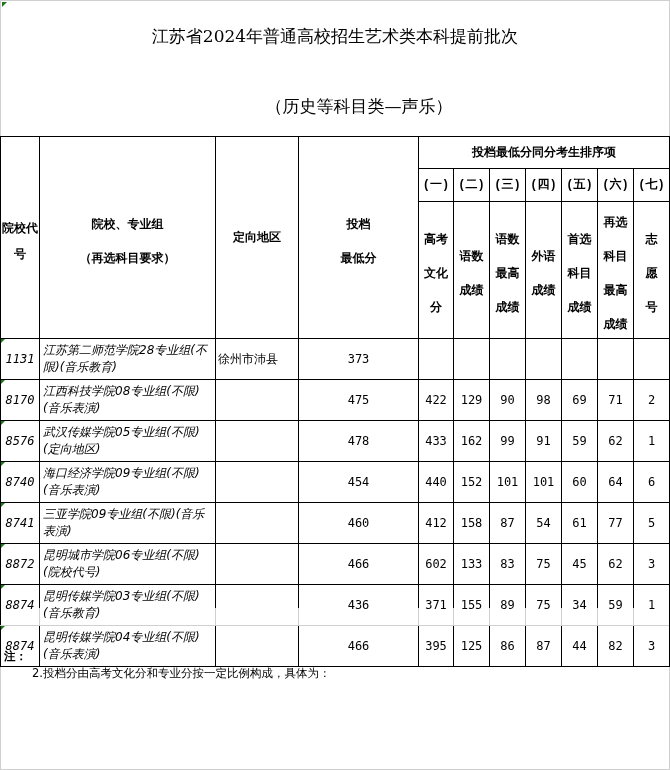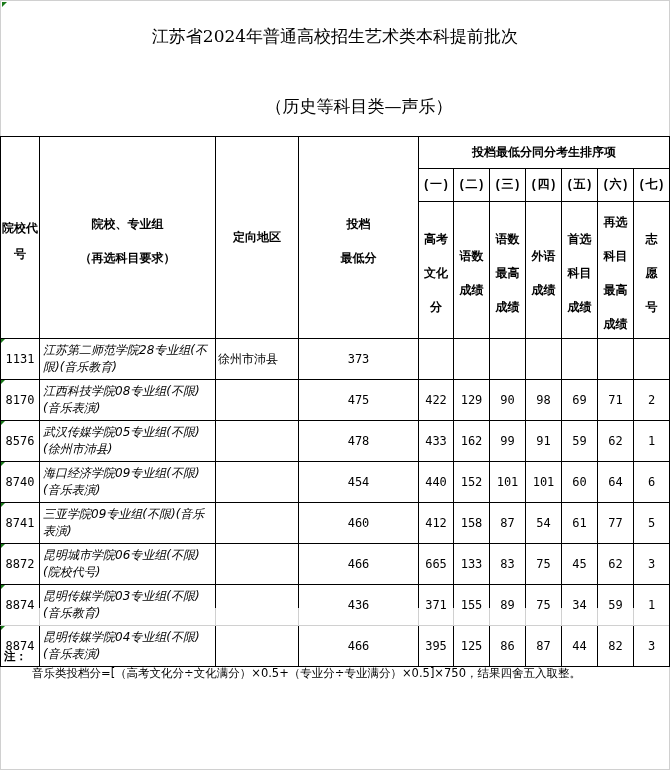--- a/index.html
+++ b/index.html
@@ -8,21 +8,21 @@
   .corner-mark { position:absolute; left:2px; top:2px; width:0; height:0; border-top:5px solid #1a7a1a; border-right:5px solid transparent; }
   .title-block { position:absolute; left:0; top:0; width:670px; height:136px; text-align:center; font-family:"DejaVu Serif", serif; }
   .title-line { position:absolute; left:0; width:670px; font-size:17px; line-height:28px; letter-spacing:0px; }
   .t1 { top:22px; }
   .t2 { top:58px; }
   .t3 { top:92px;padding-left:24px; }
   table.main { position:absolute; left:0; top:136px; border-collapse:collapse; table-layout:fixed; width:669px; }
   table.main td, table.main th { border:1.5px solid #000; padding:0; font-size:12px; }
   th { font-weight:bold; font-size:12px; text-align:center; vertical-align:middle; line-height:16px;font-family:Liberation Mono, monospace; }
   td { vertical-align:middle; line-height:17px; }
-  .c-code { text-align:center; font-size:12px; font-family:"DejaVu Sans Mono", monospace; }
+  .c-code { text-align:center; font-size:12px; font-family:"DejaVu Sans Mono", monospace;font-style:italic; }
   .c-name { text-align:left; padding-left:3px !important; font-size:12px;font-style:italic; }
   .c-region { text-align:left; padding-left:2px !important; vertical-align:middle; font-size:12px;margin-left:20px; }
   .c-num { text-align:center; font-size:12px; font-family:"DejaVu Sans Mono", monospace; }
   .row td { height:40px; position:relative; }
   .tri { position:absolute; left:0; top:0; width:0; height:0; border-top:4px solid #1a7a1a; border-right:4px solid transparent; }
   .hdr-sub { padding:0 2px; }
   .vert { display:block; line-height:26px;margin-top:8px; }
   .grid-row { position:absolute; left:0; top:608px; width:669px; height:17px; border-bottom:1px solid #d0d0d0; }
   .grid-row .gl { position:absolute; top:0; height:17px; border-left:1px solid #d0d0d0; }
   .notes { position:absolute; left:4px; top:648px; width:664px; font-size:11.5px; line-height:17px; }
@@ -140,21 +140,21 @@
       <td class="c-num">422</td>
       <td class="c-num">129</td>
       <td class="c-num">90</td>
       <td class="c-num">98</td>
       <td class="c-num">69</td>
       <td class="c-num">71</td>
       <td class="c-num">2</td>
     </tr>
     <tr class="row">
       <td class="c-code"><span class="tri"></span><span>8576</span></td>
-      <td class="c-name">武汉传媒学院05专业组(不限)(徐州市沛县)</td>
+      <td class="c-name">武汉传媒学院05专业组(不限)(定向地区)</td>
       <td class="c-region"></td>
       <td class="c-num">478</td>
       <td class="c-num">433</td>
       <td class="c-num">162</td>
       <td class="c-num">99</td>
       <td class="c-num">91</td>
       <td class="c-num">59</td>
       <td class="c-num">62</td>
       <td class="c-num">1</td>
     </tr>
@@ -182,21 +182,21 @@
       <td class="c-num">54</td>
       <td class="c-num">61</td>
       <td class="c-num">77</td>
       <td class="c-num">5</td>
     </tr>
     <tr class="row">
       <td class="c-code"><span class="tri"></span><span>8872</span></td>
       <td class="c-name">昆明城市学院06专业组(不限)(院校代号)</td>
       <td class="c-region"></td>
       <td class="c-num">466</td>
-      <td class="c-num">665</td>
+      <td class="c-num">602</td>
       <td class="c-num">133</td>
       <td class="c-num">83</td>
       <td class="c-num">75</td>
       <td class="c-num">45</td>
       <td class="c-num">62</td>
       <td class="c-num">3</td>
     </tr>
     <tr class="row">
       <td class="c-code"><span class="tri"></span><span>8874</span></td>
       <td class="c-name">昆明传媒学院03专业组(不限)(音乐教育)</td>
@@ -234,14 +234,14 @@
   <span class="gl" style="left:453px"></span>
   <span class="gl" style="left:489px"></span>
   <span class="gl" style="left:525px"></span>
   <span class="gl" style="left:561px"></span>
   <span class="gl" style="left:597px"></span>
   <span class="gl" style="left:633px"></span>
 </div>
 
 <div class="notes">
   <p class="label">注：</p>
-  <p class="ind">音乐类投档分=[（高考文化分÷文化满分）×0.5+（专业分÷专业满分）×0.5]×750，结果四舍五入取整。</p>
+  <p class="ind">2.投档分由高考文化分和专业分按一定比例构成，具体为：</p>
 </div>
 
 </body></html>

